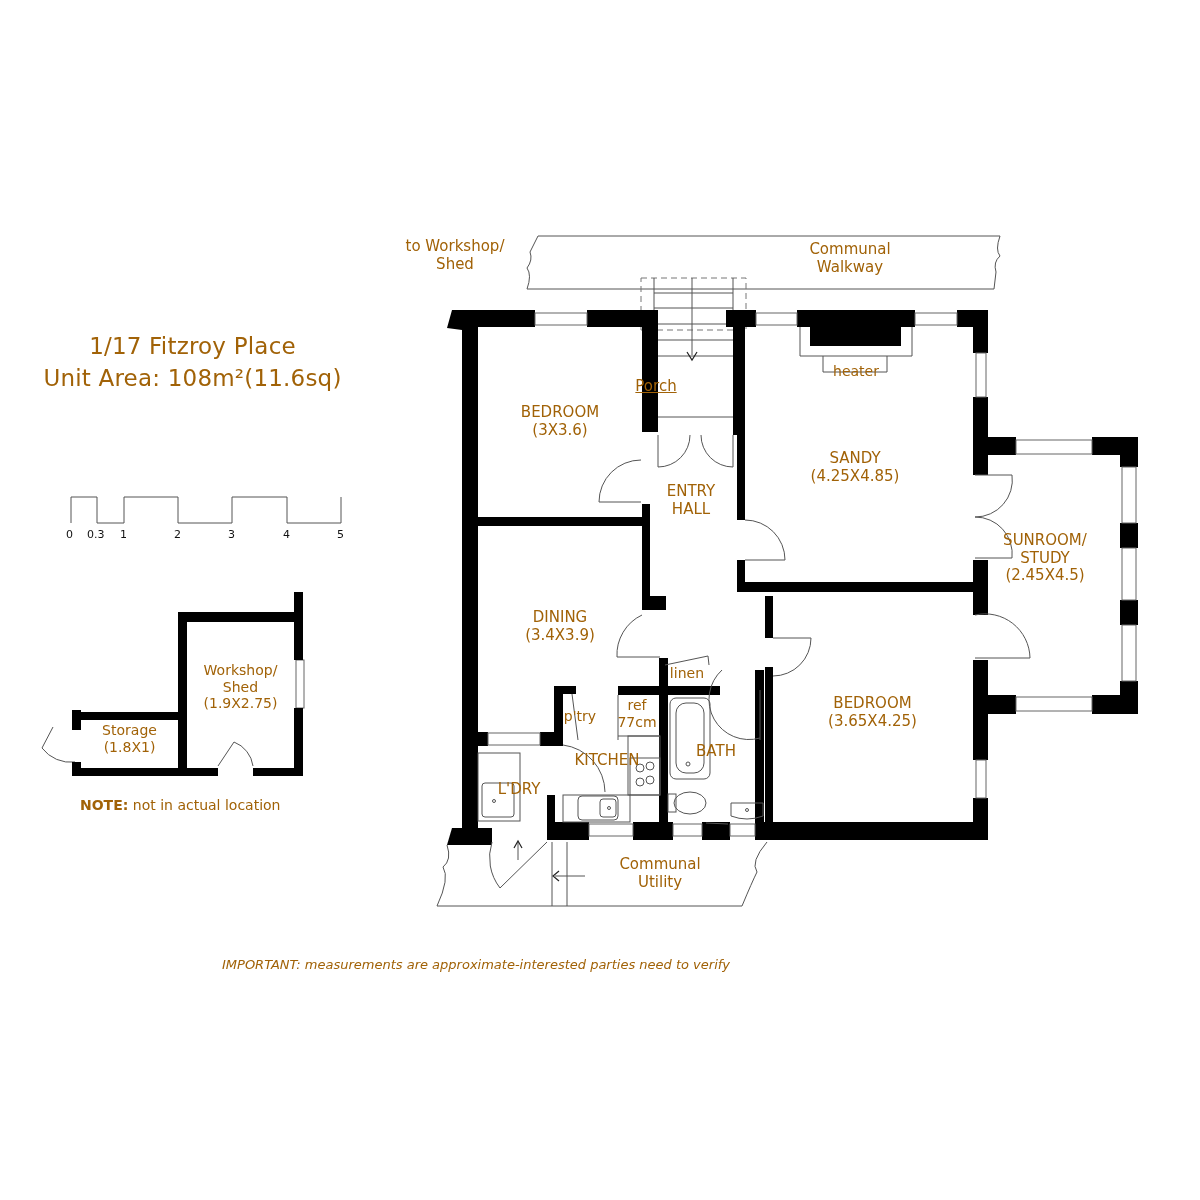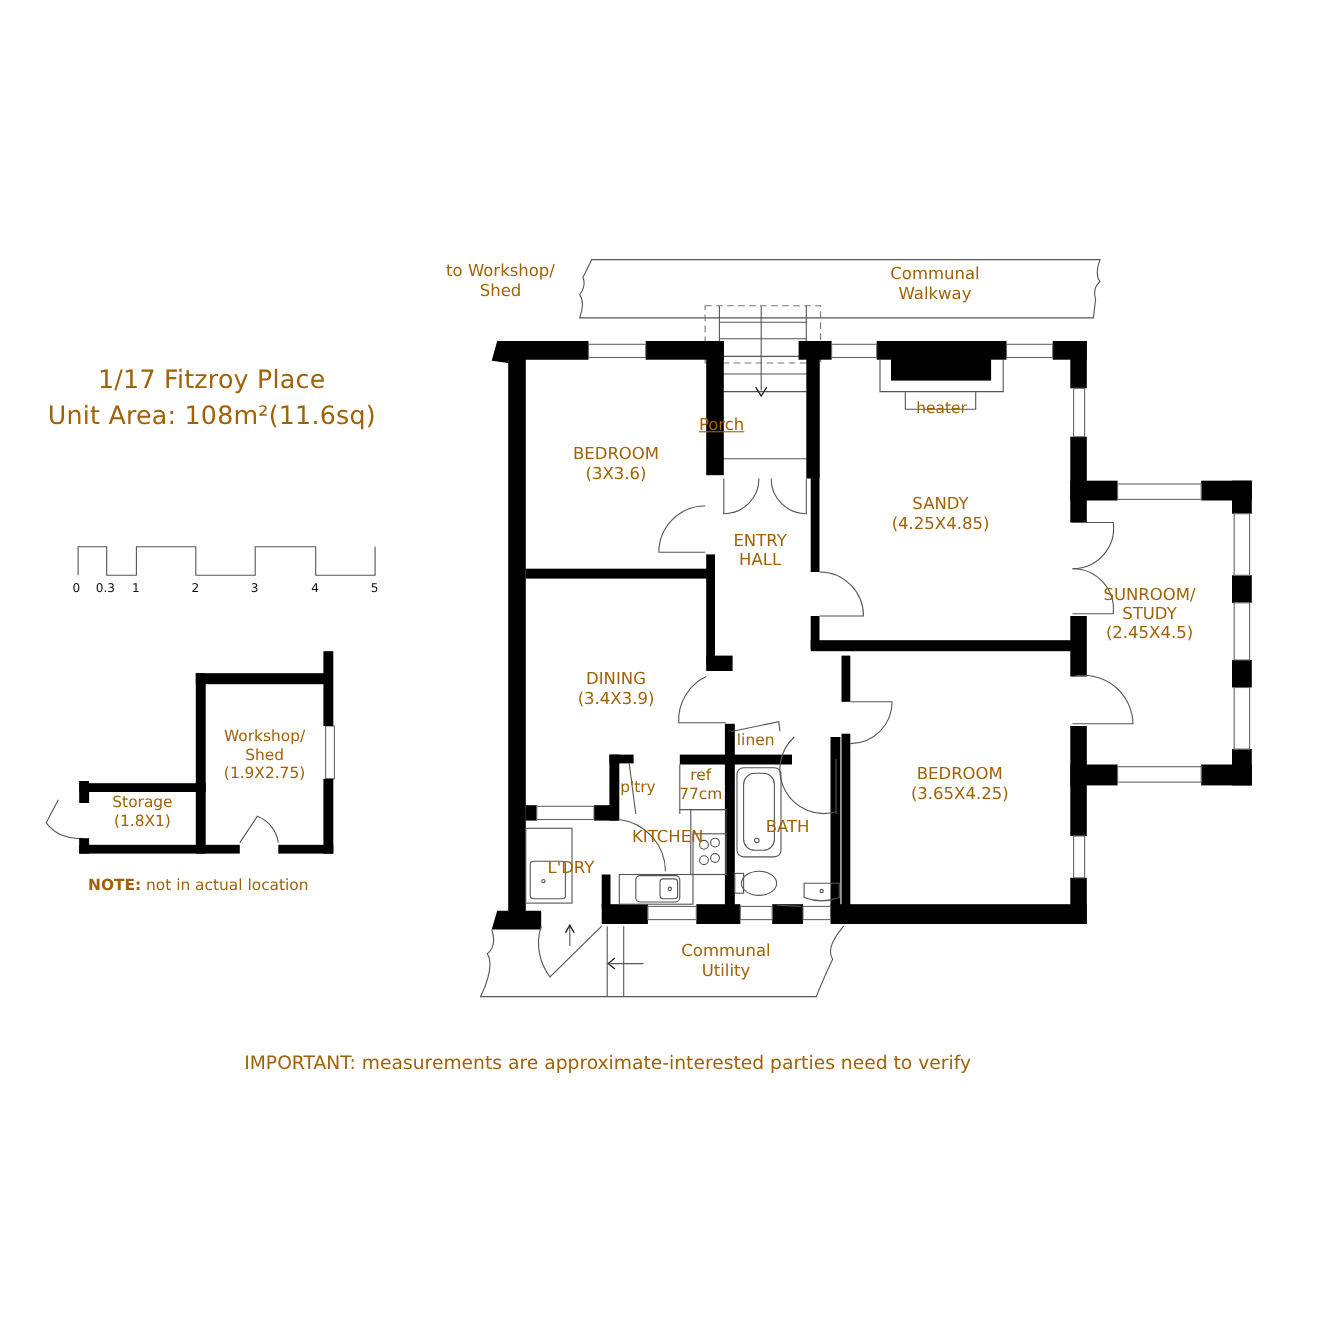--- a/index.html
+++ b/index.html
@@ -9,21 +9,21 @@
   .thin { fill:none; stroke:#555; stroke-width:1; }
   .thin-dk { fill:none; stroke:#222; stroke-width:1.2; }
   .dash { fill:none; stroke:#777; stroke-width:1; stroke-dasharray:6 4; }
   .win { fill:#fff; stroke:#666; stroke-width:1; }
   .lbl { position:absolute; text-align:center; white-space:nowrap; font-family:"DejaVu Sans", sans-serif; color:#a16207; line-height:1.18; }
   .room { font-size:15px; }
   .small { font-size:14px; }
   .title { font-size:23px; line-height:1.4; letter-spacing:0.2px; }
   .scale-t { font-size:11px; position:absolute; }
   .note { font-size:14px; }
-  .important { font-size:17px; }
+  .important { font-size:13px;font-style:italic; }
 </style>
 </head>
 <body>
 
 <svg id="plan" viewBox="0 0 1200 1200" xmlns="http://www.w3.org/2000/svg">
 
   <g>
     <polyline class="thin" points="71,523 71,497 97,497 97,523 124,523 124,497 178,497 178,523 232,523 232,497 287,497 287,523 341,523 341,497"></polyline>
   </g>
 

